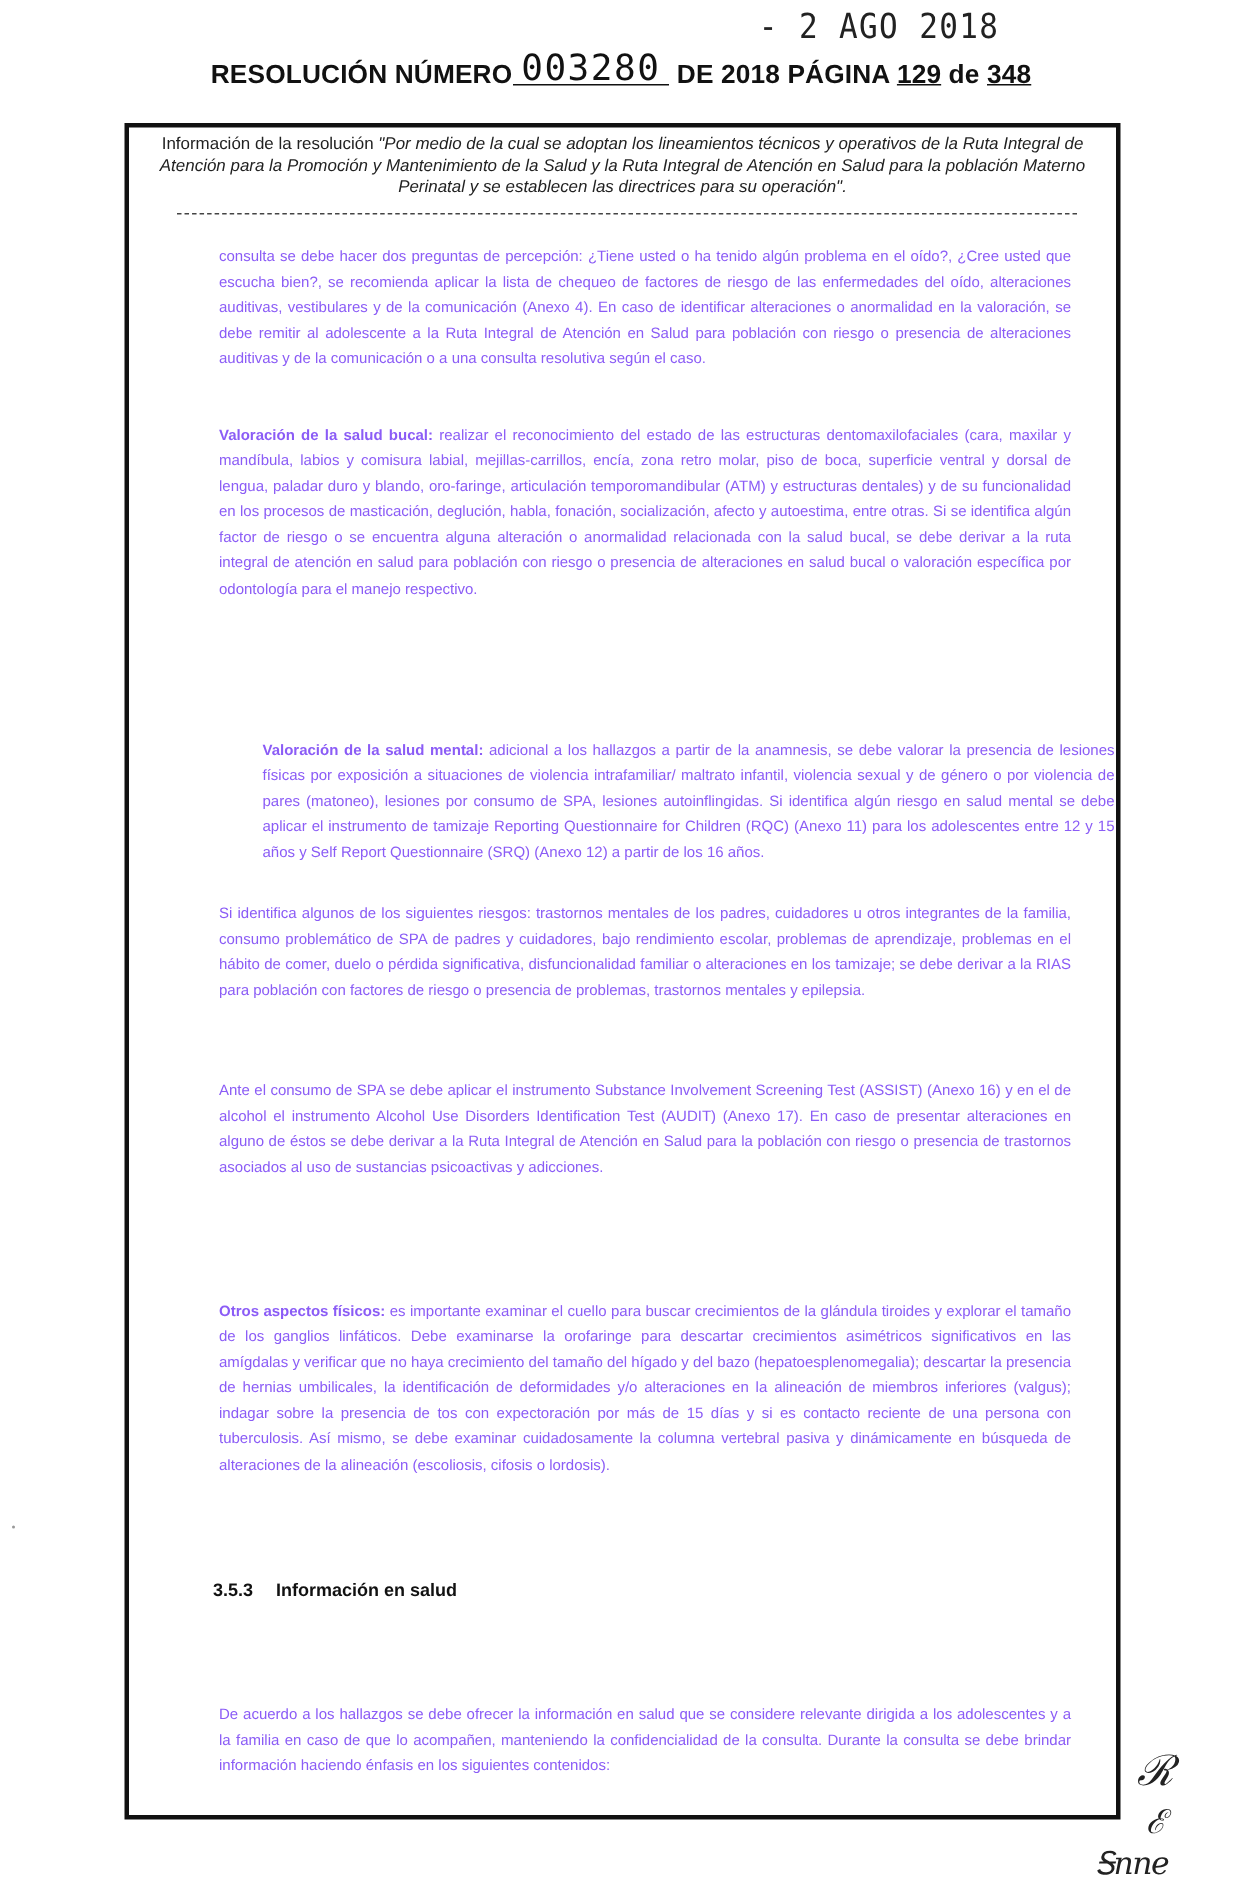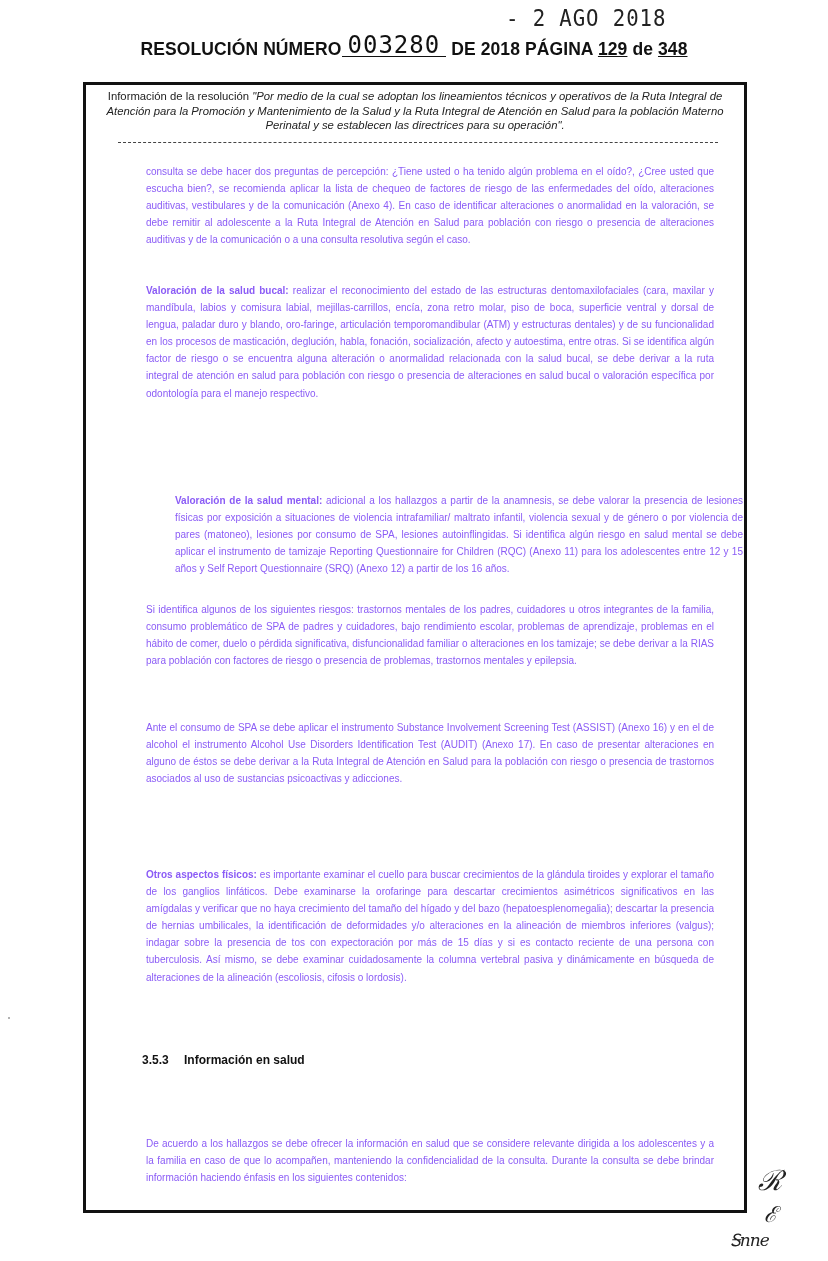--- a/index.html
+++ b/index.html
@@ -95,14 +95,14 @@
 <div class="section-title">
   <span class="sec-num">3.5.3</span><span>Información en salud</span>
 </div>
 
 <div class="body-text" style="top:1087px;margin-top:48px;">
   <span>De acuerdo a los hallazgos se debe ofrecer la información en salud que se considere relevante dirigida a los adolescentes y a la familia en caso de que lo acompañen, manteniendo la confidencialidad de la consulta. Durante la consulta se debe brindar información haciendo énfasis en los siguientes contenidos:</span>
 </div>
 
 <div class="hand" style="left:758px; top:1160px; font-size:28px;">ℛ</div>
 <div class="hand" style="left:764px; top:1198px; font-size:22px;">ℰ</div>
-<div class="hand" style="left:730px; top:1230px; font-size:17px; letter-spacing:-1px;">Ꭶnne</div>
+<div class="hand" style="left:730px; top:1230px; font-size:21px; letter-spacing:-1px;">Ꭶnne</div>
 <div class="stray-dot"></div>
 
 </body></html>

